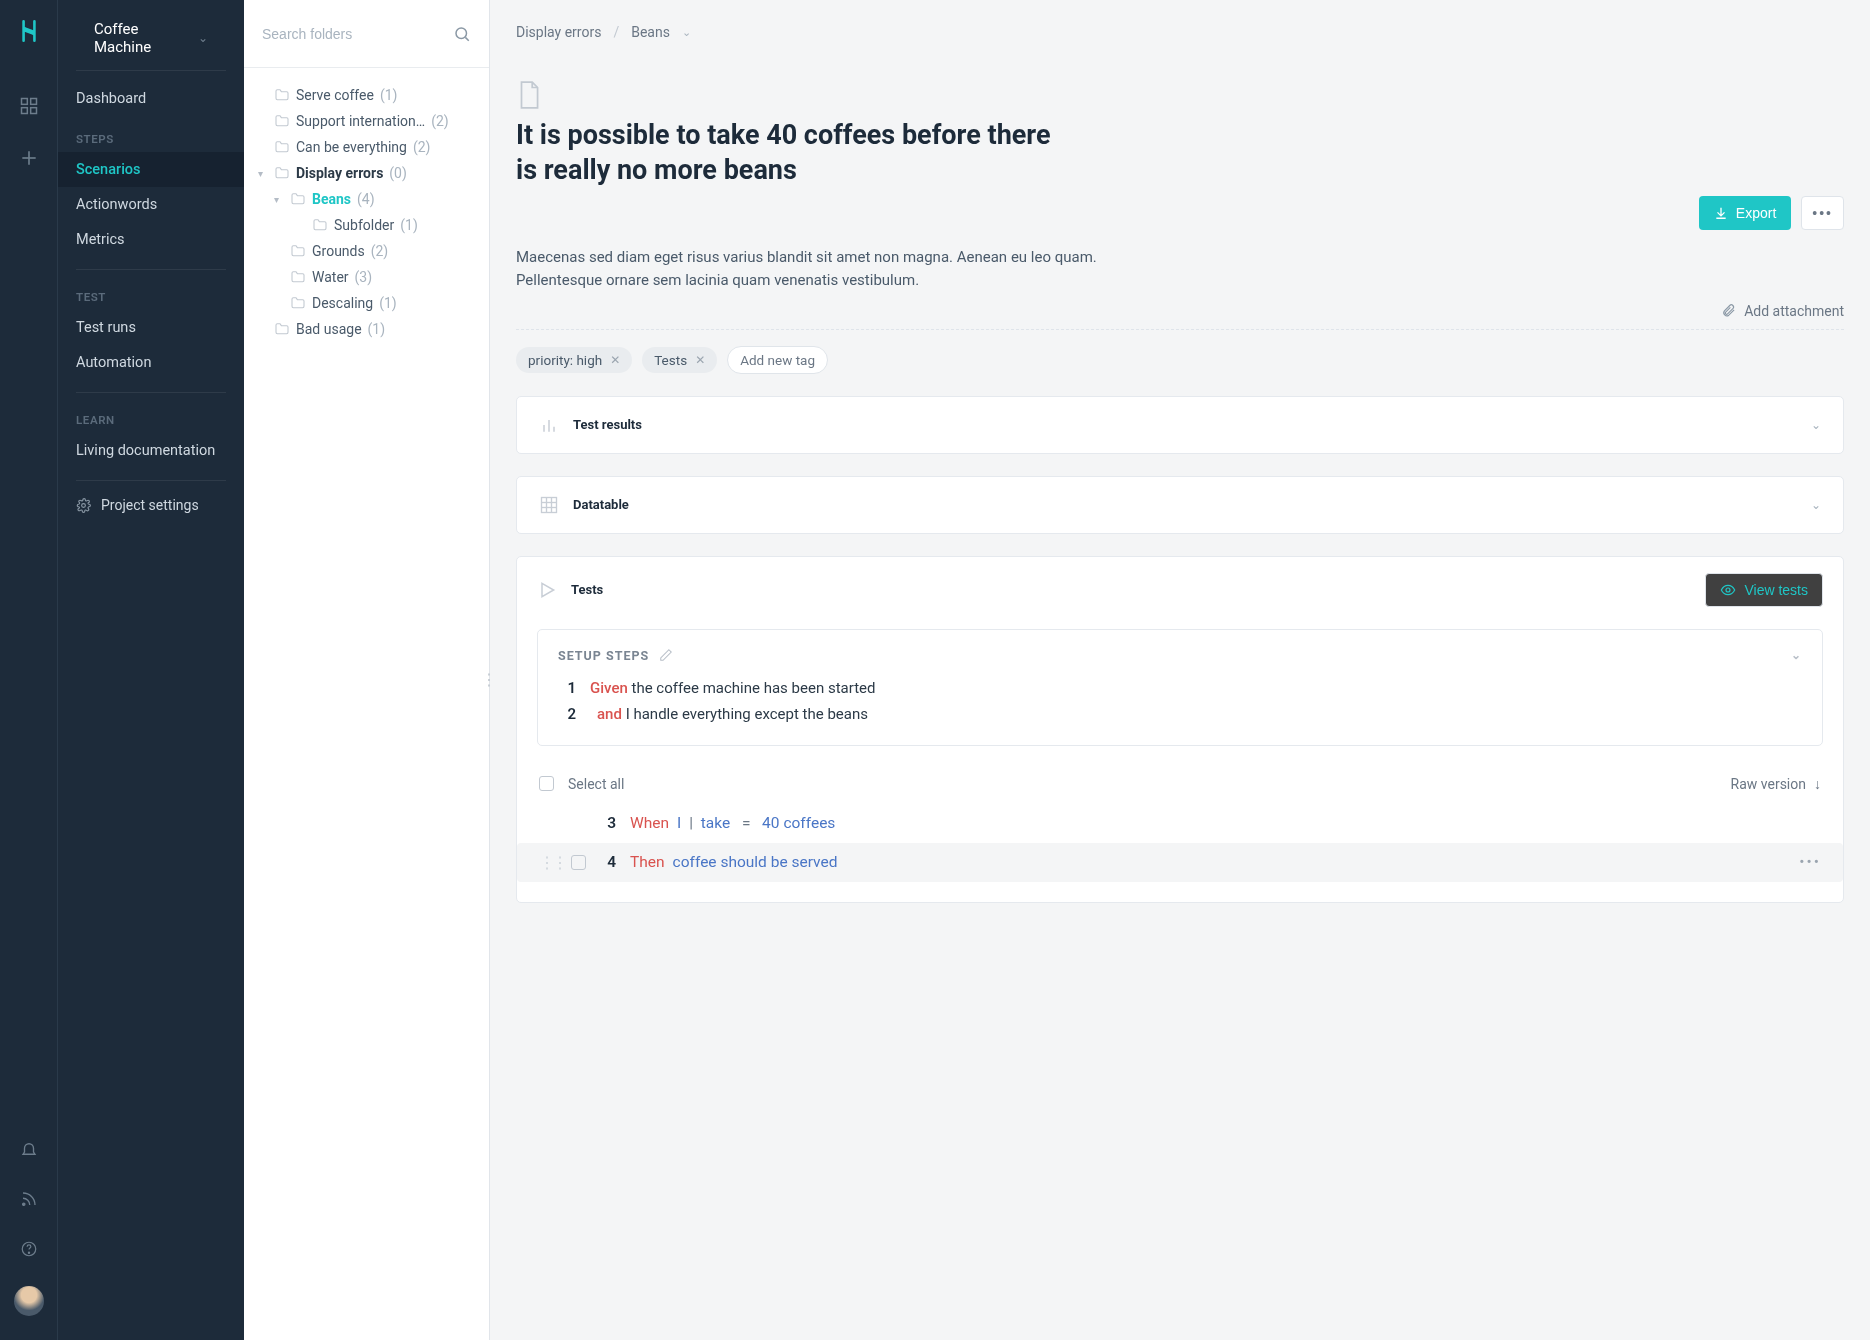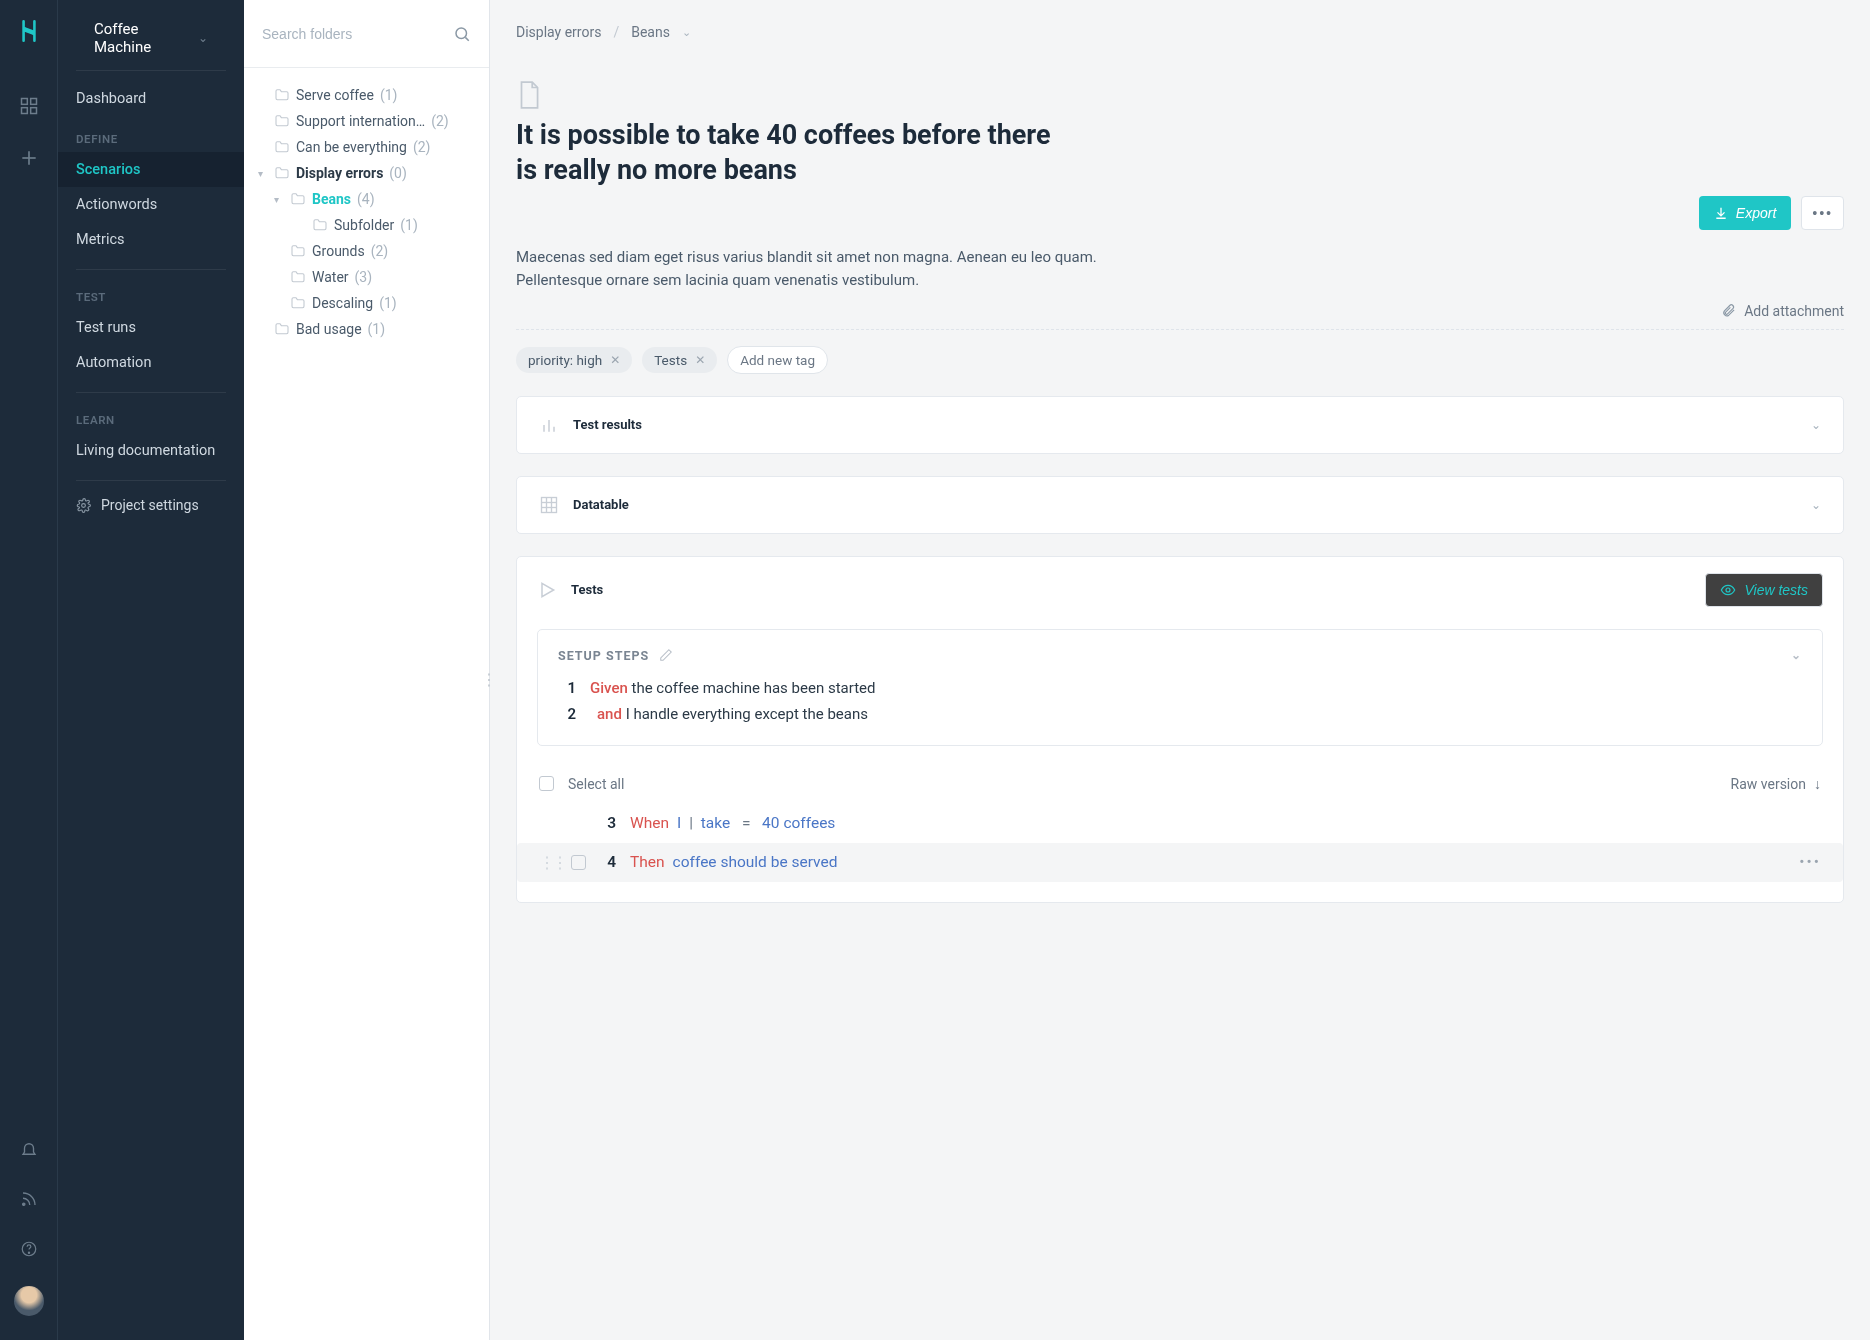--- a/index.html
+++ b/index.html
@@ -44,21 +44,21 @@
 
 .main { flex:1; background:#f4f5f6; overflow-y:auto; }
 .crumbs { height: 64px; display:flex; align-items:center; padding: 0 26px; gap:12px; font-size:14px; color:#6b7785; }
 .crumbs .sep { color:#c2c9d1; }
 .crumbs .carr { color:#a9b4bf; font-size:11px; }
 .content { padding: 10px 26px 40px; }
 .titlebar { display:flex; align-items:flex-start; gap:8px;flex-direction:column; }
 .titlebar .doc { color:#c2c9d1; margin-top:6px; }
 .titlebar h1 { font-size: 27px; font-weight:700; color:#1d2b3a; line-height:1.3; max-width: 560px; }
 .title-actions { margin-left:auto; display:flex; gap:10px; }
-.btn { border-radius:4px; padding:8px 14px; font-size:14px; display:inline-flex; align-items:center; gap:8px; cursor:pointer; border:1px solid transparent;font-style:italic; }
+.btn { border-radius:4px; padding:8px 14px; font-size:14px; display:inline-flex; align-items:center; gap:8px; cursor:pointer; border:1px solid transparent; }
 .btn.teal { background:#1fc6c6; color:#fff; }
 .btn.box { background:#fff; border-color:#dfe4ea; color:#6b7785; padding:8px 10px; }
 .desc { margin-top: 16px; font-size: 15px; line-height:1.55; color:#4a5a6a; max-width: 620px; }
 .attach-row { display:flex; justify-content:flex-end; align-items:center; margin-top:10px; }
 .attach { display:flex; align-items:center; gap:8px; color:#6b7785; font-size:14px; cursor:pointer; }
 .dashsep { border-top:1px dashed #dfe4ea; margin: 10px 0 16px; }
 .tags { display:flex; gap:10px; align-items:center; }
 .tag { background:#e9ecef; color:#4a5a6a; border-radius:16px; padding:5px 12px; font-size:13.5px; display:inline-flex; align-items:center; gap:8px; }
 .tag .x { color:#9aa4af; font-size:12px; cursor:pointer; }
 .tag.add { background:#fff; border:1px solid #e0e5ea; color:#6b7785; }
@@ -151,21 +151,21 @@
     </span>
     <div class="avatar"></div>
   </div>
 
   <nav class="sidebar">
     <div class="project-sel">
       <span>Coffee Machine</span>
       <span class="chev">⌄</span>
     </div>
     <div class="s-item big">Dashboard</div>
-    <div class="s-head">DEFINE</div>
+    <div class="s-head">STEPS</div>
     <div class="s-item active">Scenarios</div>
     <div class="s-item">Actionwords</div>
     <div class="s-item">Metrics</div>
     <div class="s-sep"></div>
     <div class="s-head">TEST</div>
     <div class="s-item">Test runs</div>
     <div class="s-item">Automation</div>
     <div class="s-sep"></div>
     <div class="s-head">LEARN</div>
     <div class="s-item">Living documentation</div>

